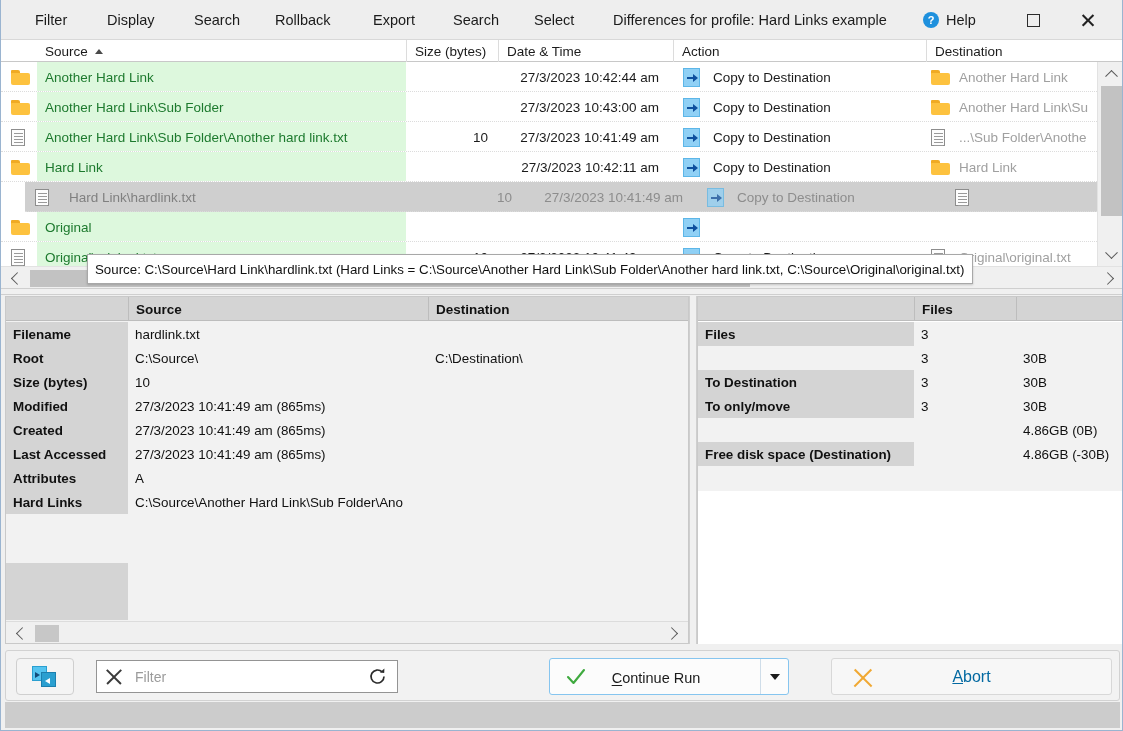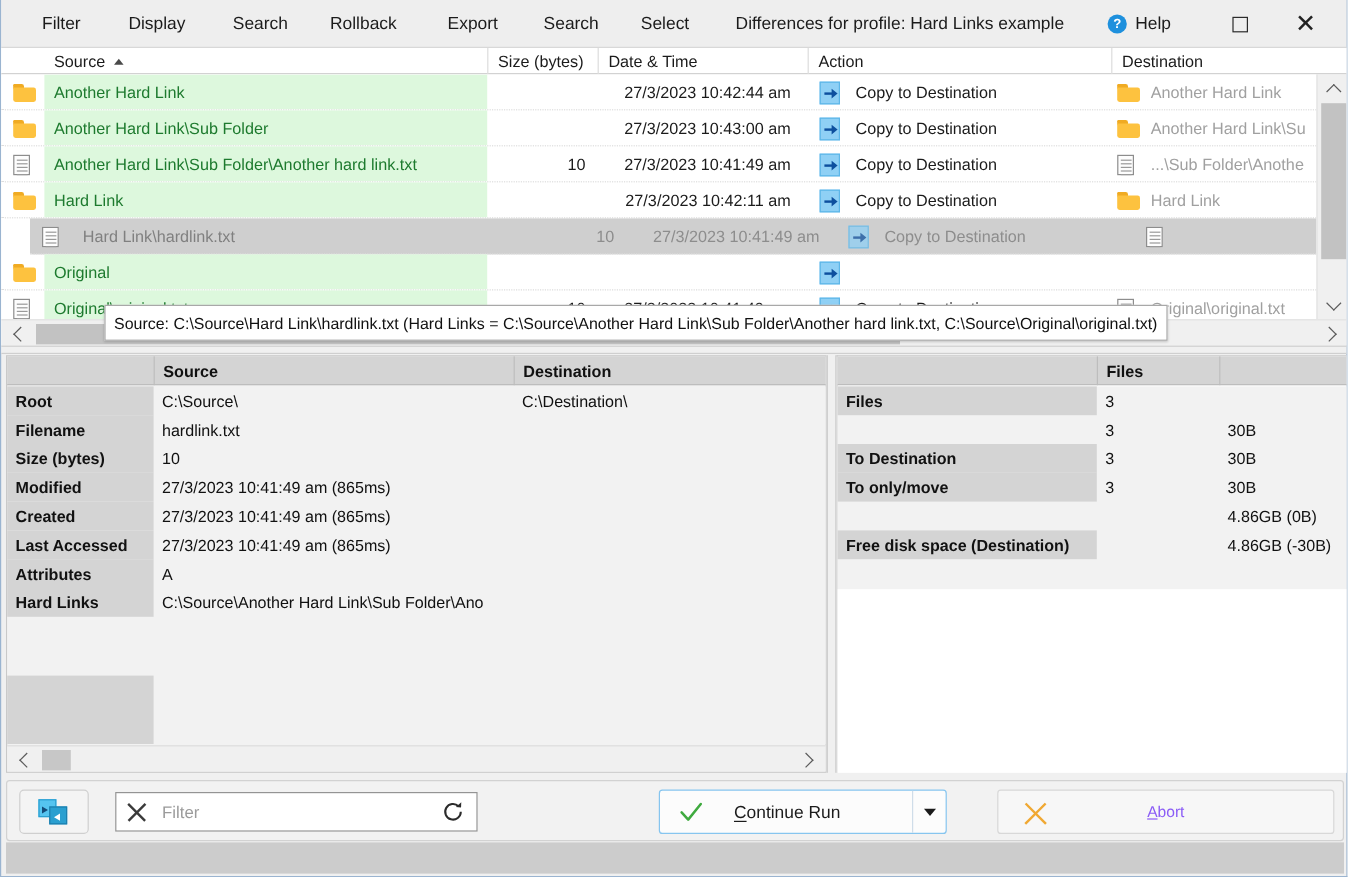--- a/index.html
+++ b/index.html
@@ -435,21 +435,21 @@
   .xmark {
     position: absolute; left: 20px; top: 8px;
     width: 22px; height: 22px;
   }
   .xmark::before, .xmark::after {
     content: ''; position: absolute; left: -1px; top: 10px;
     width: 24px; height: 2.4px; background: #f0a832;
   }
   .xmark::before { transform: rotate(45deg); }
   .xmark::after  { transform: rotate(-45deg); }
-  .btn-abort .lab { font-size: 13px; color: #8b5cf6; text-align: right; }
+  .btn-abort .lab { font-size: 16px; color: #0369a1; text-align: right; }
 
   .statusbar {
     position: absolute; left: 4px; bottom: 2px;
     width: 1115px; height: 26px;
     background: #cccccc;
   }
 </style>
 </head>
 <body>
 
@@ -637,28 +637,28 @@
 
   <div class="pane-left">
     <div class="dtl-head">
       <div class="hc" style="left:0px;width:122px;border-left:none"></div>
       <div class="hc" style="left:122px;width:300px">Source</div>
       <div class="hc" style="left:422px;width:260px">Destination</div>
     </div>
     <div class="body">
       <div id="details-container">
           <div class="dtl-row">
+            <div class="lbl">Filename</div>
+            <div class="v1">hardlink.txt</div>
+            <div class="v2"></div>
+          </div>
+          <div class="dtl-row">
             <div class="lbl">Root</div>
             <div class="v1">C:\Source\</div>
             <div class="v2">C:\Destination\</div>
-          </div>
-          <div class="dtl-row">
-            <div class="lbl">Filename</div>
-            <div class="v1">hardlink.txt</div>
-            <div class="v2"></div>
           </div>
           <div class="dtl-row">
             <div class="lbl">Size (bytes)</div>
             <div class="v1">10</div>
             <div class="v2"></div>
           </div>
           <div class="dtl-row">
             <div class="lbl">Modified</div>
             <div class="v1">27/3/2023 10:41:49 am (865ms)</div>
             <div class="v2"></div>

